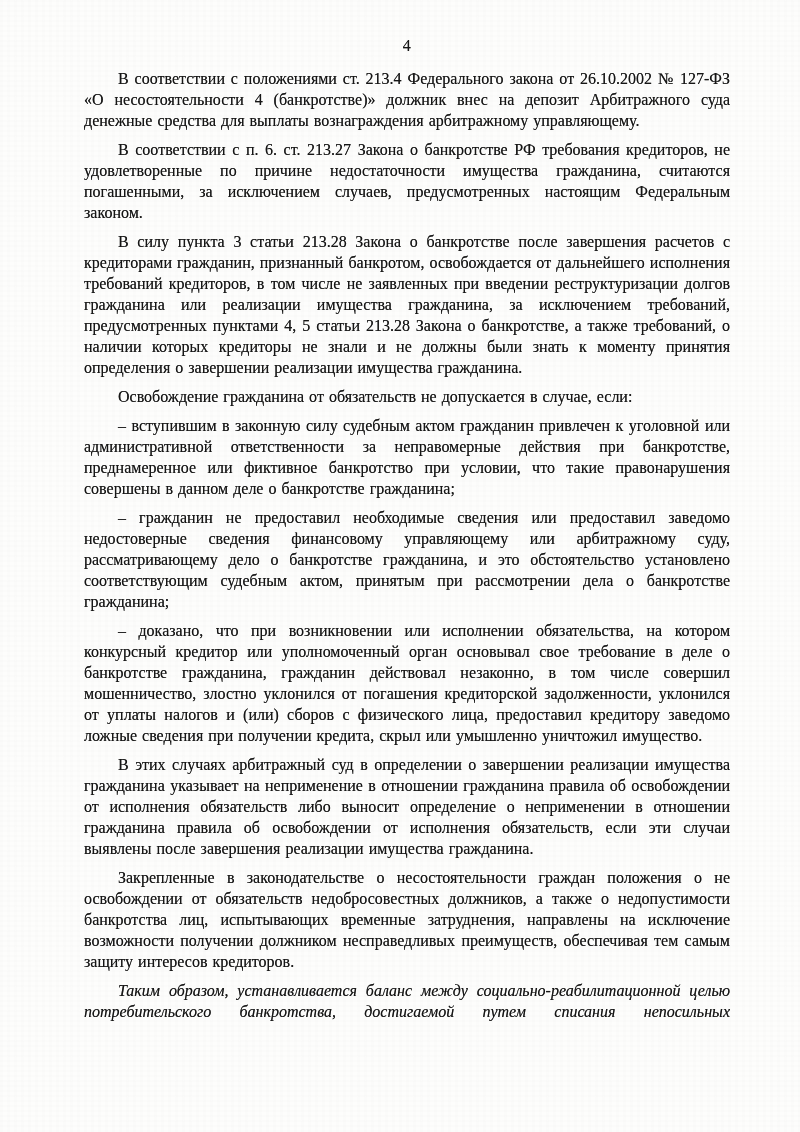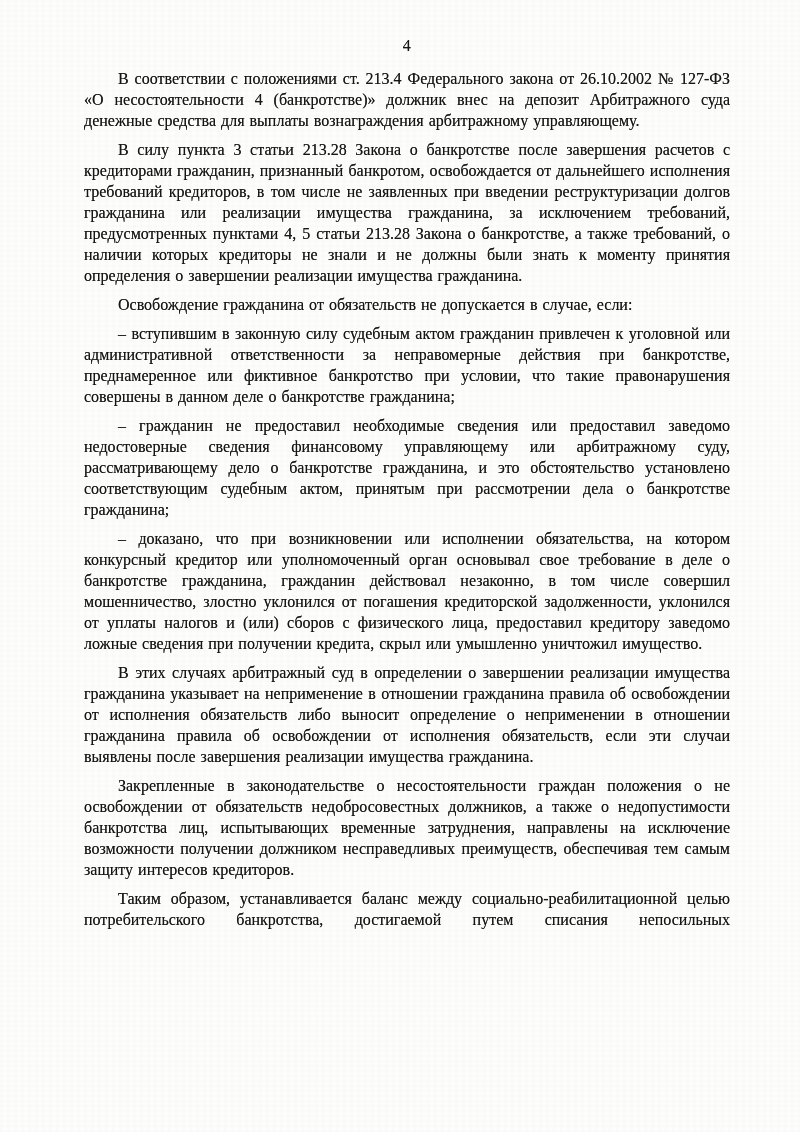--- a/index.html
+++ b/index.html
@@ -38,29 +38,31 @@
     text-align: justify;
     text-indent: 34px;
     word-spacing: 1px;
   }
   .doc-body p.para.spaced {
     margin-top: 5px;
   }
   
   .doc-body p.para:last-child {
     text-align-last: justify;
+    font-style: italic;
   }
 </style>
 </head>
 <body>
 
 <div class="scan-page">
   <div class="page-number">4</div>
   <div class="doc-body">
       <p class="para">В соответствии с положениями ст. 213.4 Федерального закона от 26.10.2002 № 127-ФЗ «О несостоятельности 4 (банкротстве)» должник внес на депозит Арбитражного суда денежные средства для выплаты вознаграждения арбитражному управляющему.</p>
+      <p class="para">В соответствии с п. 6. ст. 213.27 Закона о банкротстве РФ требования кредиторов, не удовлетворенные по причине недостаточности имущества гражданина, считаются погашенными, за исключением случаев, предусмотренных настоящим Федеральным законом.</p>
       <p class="para">В силу пункта 3 статьи 213.28 Закона о банкротстве после завершения расчетов с кредиторами гражданин, признанный банкротом, освобождается от дальнейшего исполнения требований кредиторов, в том числе не заявленных при введении реструктуризации долгов гражданина или реализации имущества гражданина, за исключением требований, предусмотренных пунктами 4, 5 статьи 213.28 Закона о банкротстве, а также требований, о наличии которых кредиторы не знали и не должны были знать к моменту принятия определения о завершении реализации имущества гражданина.</p>
       <p class="para">Освобождение гражданина от обязательств не допускается в случае, если:</p>
       <p class="para">– вступившим в законную силу судебным актом гражданин привлечен к уголовной или административной ответственности за неправомерные действия при банкротстве, преднамеренное или фиктивное банкротство при условии, что такие правонарушения совершены в данном деле о банкротстве гражданина;</p>
       <p class="para spaced">– гражданин не предоставил необходимые сведения или предоставил заведомо недостоверные сведения финансовому управляющему или арбитражному суду, рассматривающему дело о банкротстве гражданина, и это обстоятельство установлено соответствующим судебным актом, принятым при рассмотрении дела о банкротстве гражданина;</p>
       <p class="para spaced">– доказано, что при возникновении или исполнении обязательства, на котором конкурсный кредитор или уполномоченный орган основывал свое требование в деле о банкротстве гражданина, гражданин действовал незаконно, в том числе совершил мошенничество, злостно уклонился от погашения кредиторской задолженности, уклонился от уплаты налогов и (или) сборов с физического лица, предоставил кредитору заведомо ложные сведения при получении кредита, скрыл или умышленно уничтожил имущество.</p>
       <p class="para spaced">В этих случаях арбитражный суд в определении о завершении реализации имущества гражданина указывает на неприменение в отношении гражданина правила об освобождении от исполнения обязательств либо выносит определение о неприменении в отношении гражданина правила об освобождении от исполнения обязательств, если эти случаи выявлены после завершения реализации имущества гражданина.</p>
       <p class="para spaced">Закрепленные в законодательстве о несостоятельности граждан положения о не освобождении от обязательств недобросовестных должников, а также о недопустимости банкротства лиц, испытывающих временные затруднения, направлены на исключение возможности получении должником несправедливых преимуществ, обеспечивая тем самым защиту интересов кредиторов.</p>
       <p class="para spaced">Таким образом, устанавливается баланс между социально-реабилитационной целью потребительского банкротства, достигаемой путем списания непосильных</p>
     </div>
 </div>

